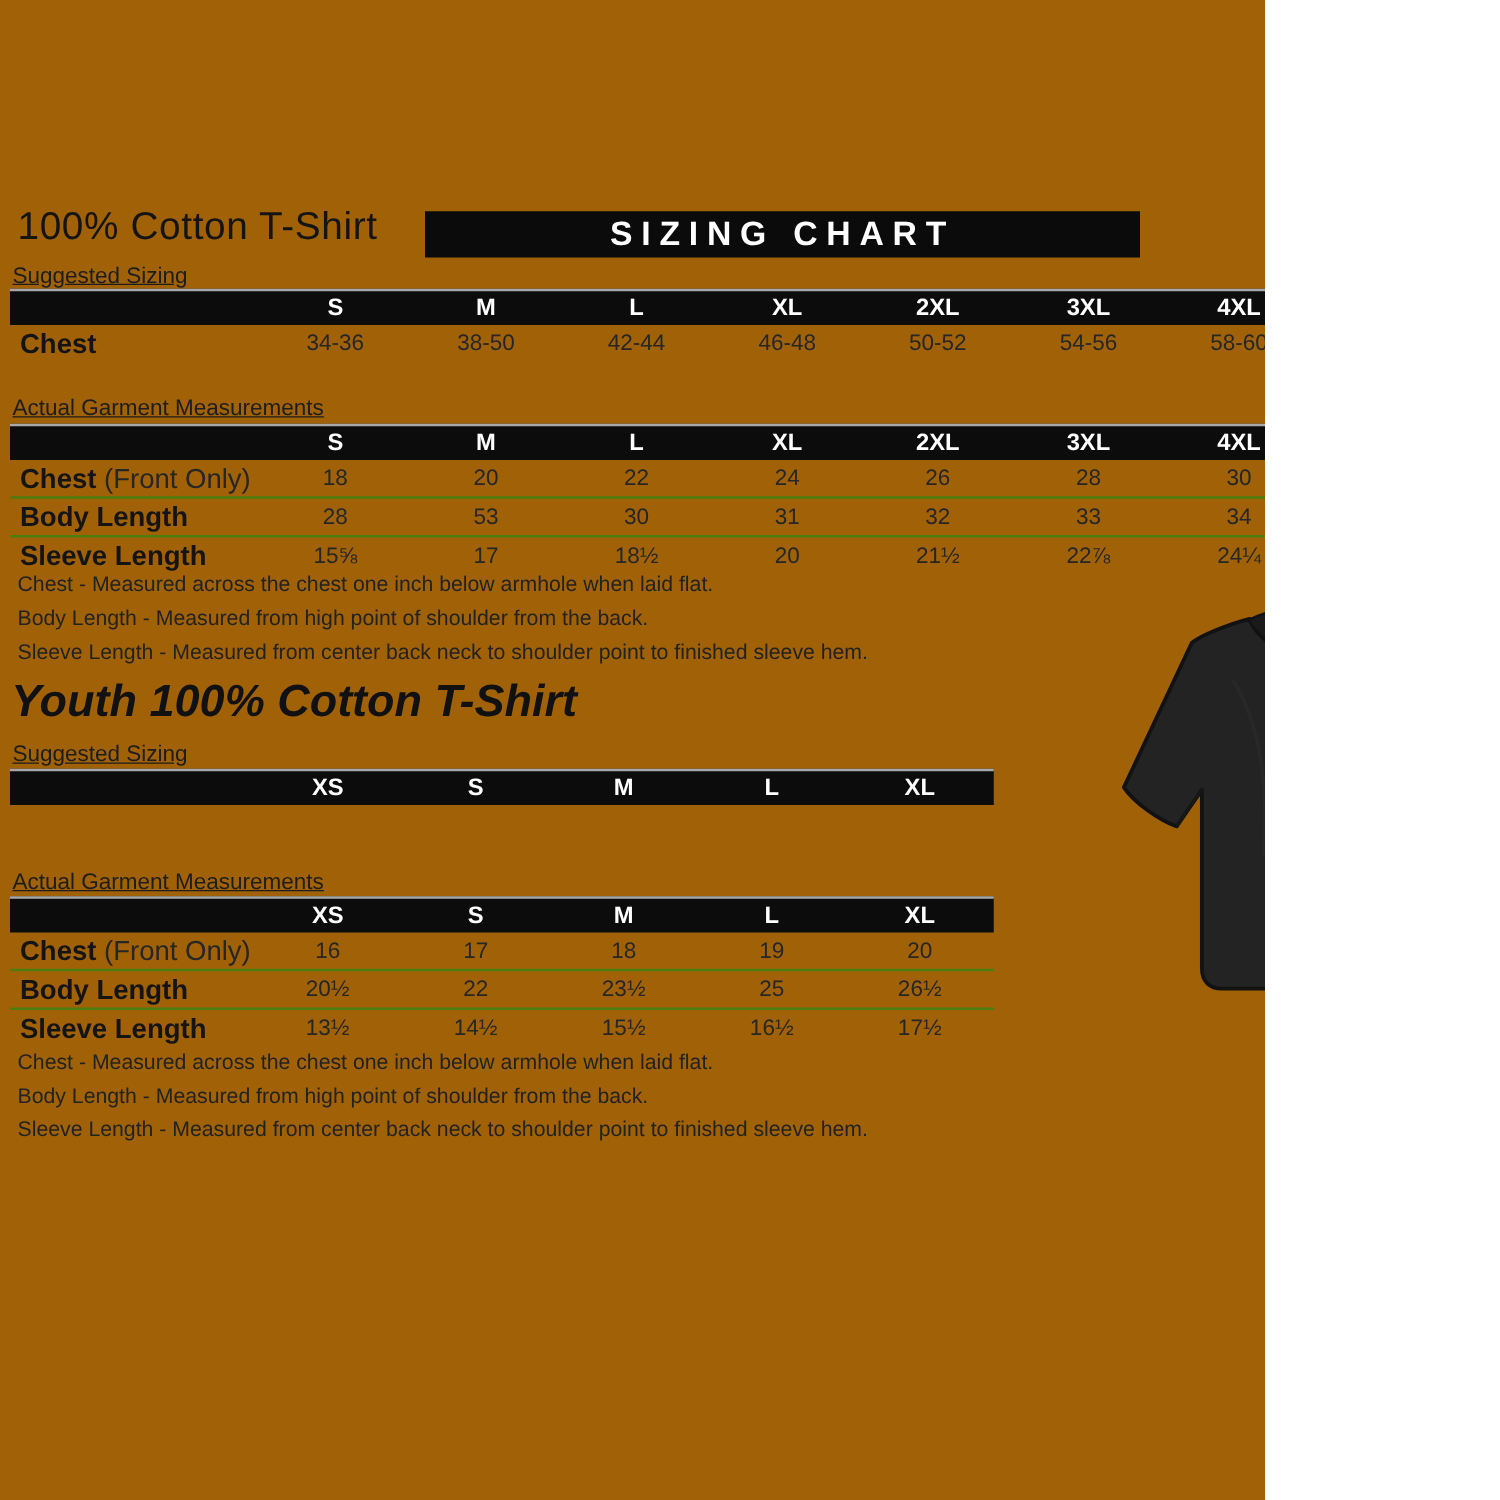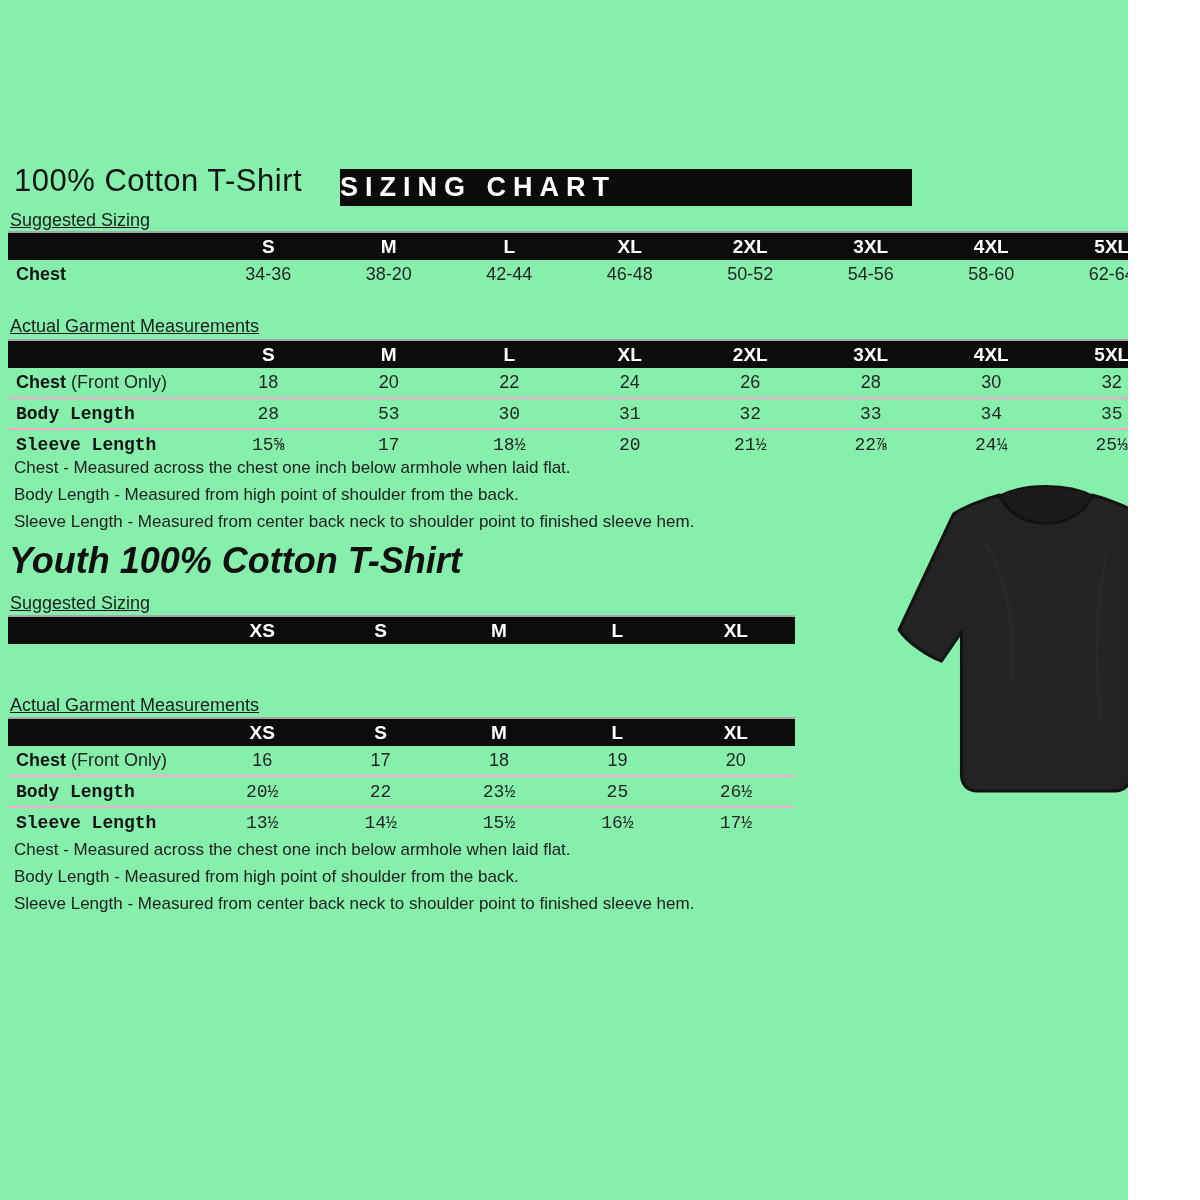--- a/index.html
+++ b/index.html
@@ -1,31 +1,31 @@
 <!DOCTYPE html>
 <html><head>
 <meta charset="utf-8">
 <style>
   html,body{margin:0;padding:0;background:#fff;}
-  .canvas{position:relative;width:1128px;height:1200px;background:#86efac;
+  .canvas{position:relative;width:1012px;height:1200px;background:#a16207;
           font-family:"Liberation Sans", sans-serif;color:#1f1f1f;overflow:hidden;}
 
   .page-title{position:absolute;left:14px;top:163px;font-size:31px;font-weight:400;color:#141414;letter-spacing:0.5px;}
   .banner{position:absolute;left:340px;top:169px;width:572px;height:37px;background:#0b0b0b;
-          display:flex;align-items:center;color:#fff;
+          display:flex;align-items:center;justify-content:center;color:#fff;
           font-size:27px;font-weight:bold;letter-spacing:7px;}
 
   .section-label{position:absolute;left:10px;font-size:18px;color:#1d1d1d;text-decoration:underline;}
 
   .tbl{position:absolute;left:8px;}
   .tbl .bar{display:flex;align-items:center;background:#0c0c0c;height:27px;border-top:2px solid #a8a8a8;}
   .tbl .bar .col{color:#fff;font-weight:bold;font-size:19px;}
   .tbl .row{display:flex;align-items:center;height:29px;font-size:18px;color:#262626;}
-  .tbl .row + .row{border-top:2px solid #f9a8d4;font-family:Liberation Mono, monospace;}
-  .cell-label{box-sizing:border-box;padding-left:8px;font-weight:bold;color:#141414;font-size:18px;}
+  .tbl .row + .row{border-top:2px solid #4d7c0f;}
+  .cell-label{box-sizing:border-box;padding-left:8px;font-weight:bold;color:#141414;font-size:22px;}
   .adult .cell-label{width:200px;}
   .youth .cell-label{width:195px;}
   .adult{width:1164px;}
   .youth{width:787px;}
   .col{flex:1;text-align:center;}
   .reg{font-weight:400;color:#262626;}
 
   .notes{position:absolute;left:14px;font-size:17px;color:#222;}
   .notes .note{height:27px;}
 
@@ -53,21 +53,21 @@
       <div class="col">L</div>
       <div class="col">XL</div>
       <div class="col">2XL</div>
       <div class="col">3XL</div>
       <div class="col">4XL</div>
       <div class="col">5XL</div>
     </div>
     <div class="row">
       <div class="cell-label">Chest</div>
       <div class="col">34-36</div>
-      <div class="col">38-20</div>
+      <div class="col">38-50</div>
       <div class="col">42-44</div>
       <div class="col">46-48</div>
       <div class="col">50-52</div>
       <div class="col">54-56</div>
       <div class="col">58-60</div>
       <div class="col">62-64</div>
     </div>
   </div>
 
   <div class="section-label" style="top:316px;">Actual Garment Measurements</div>

